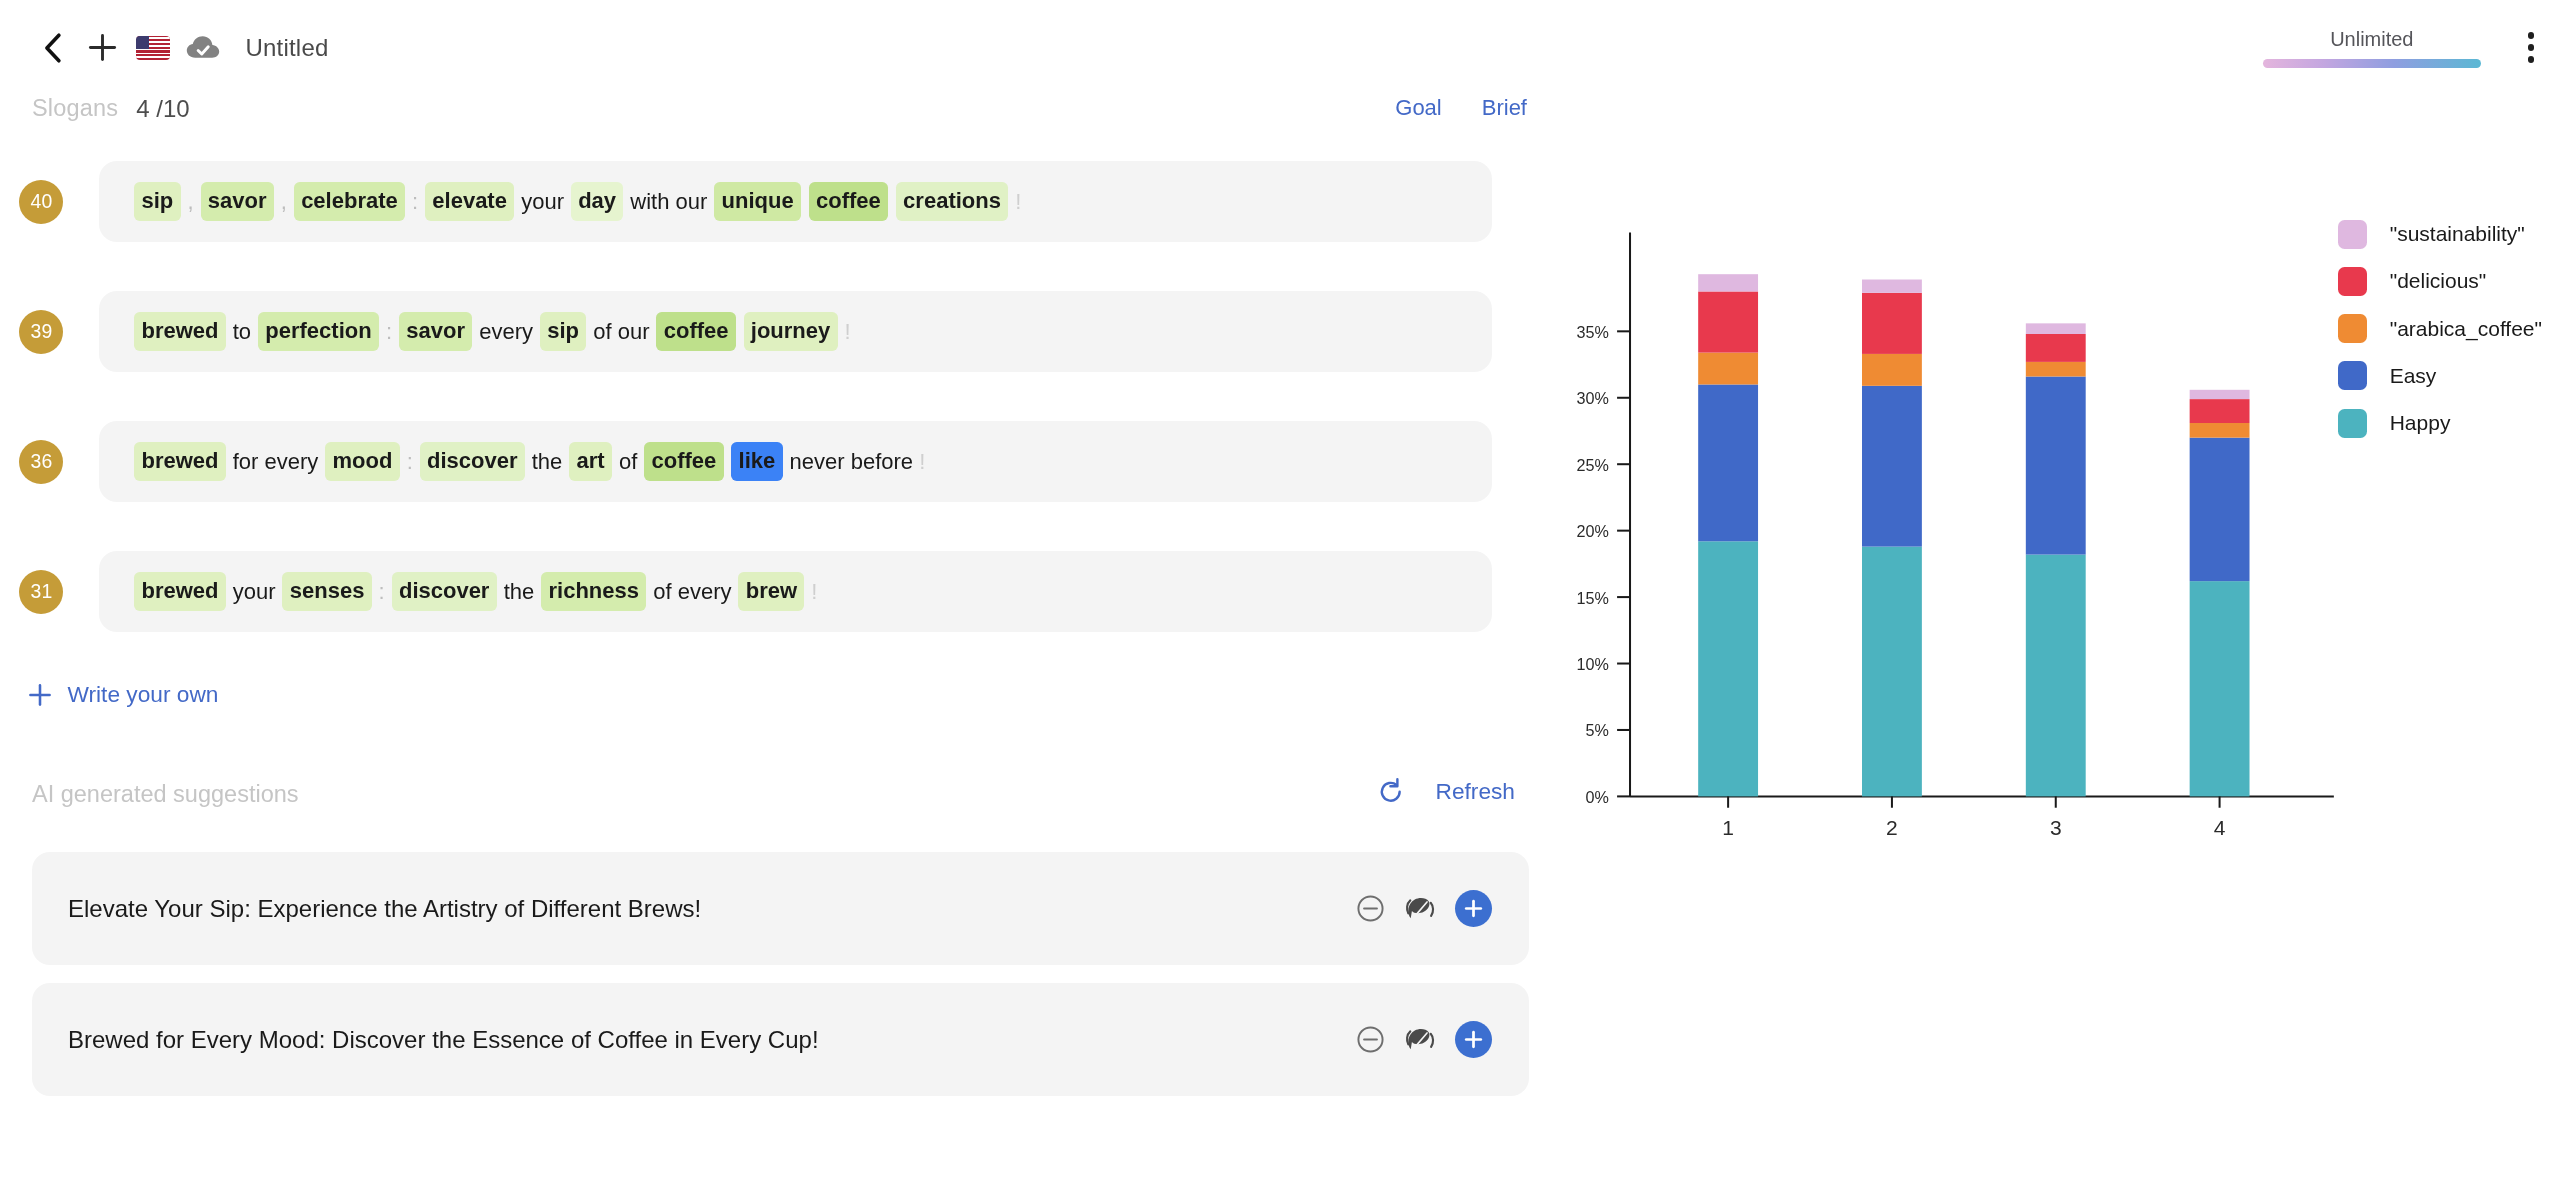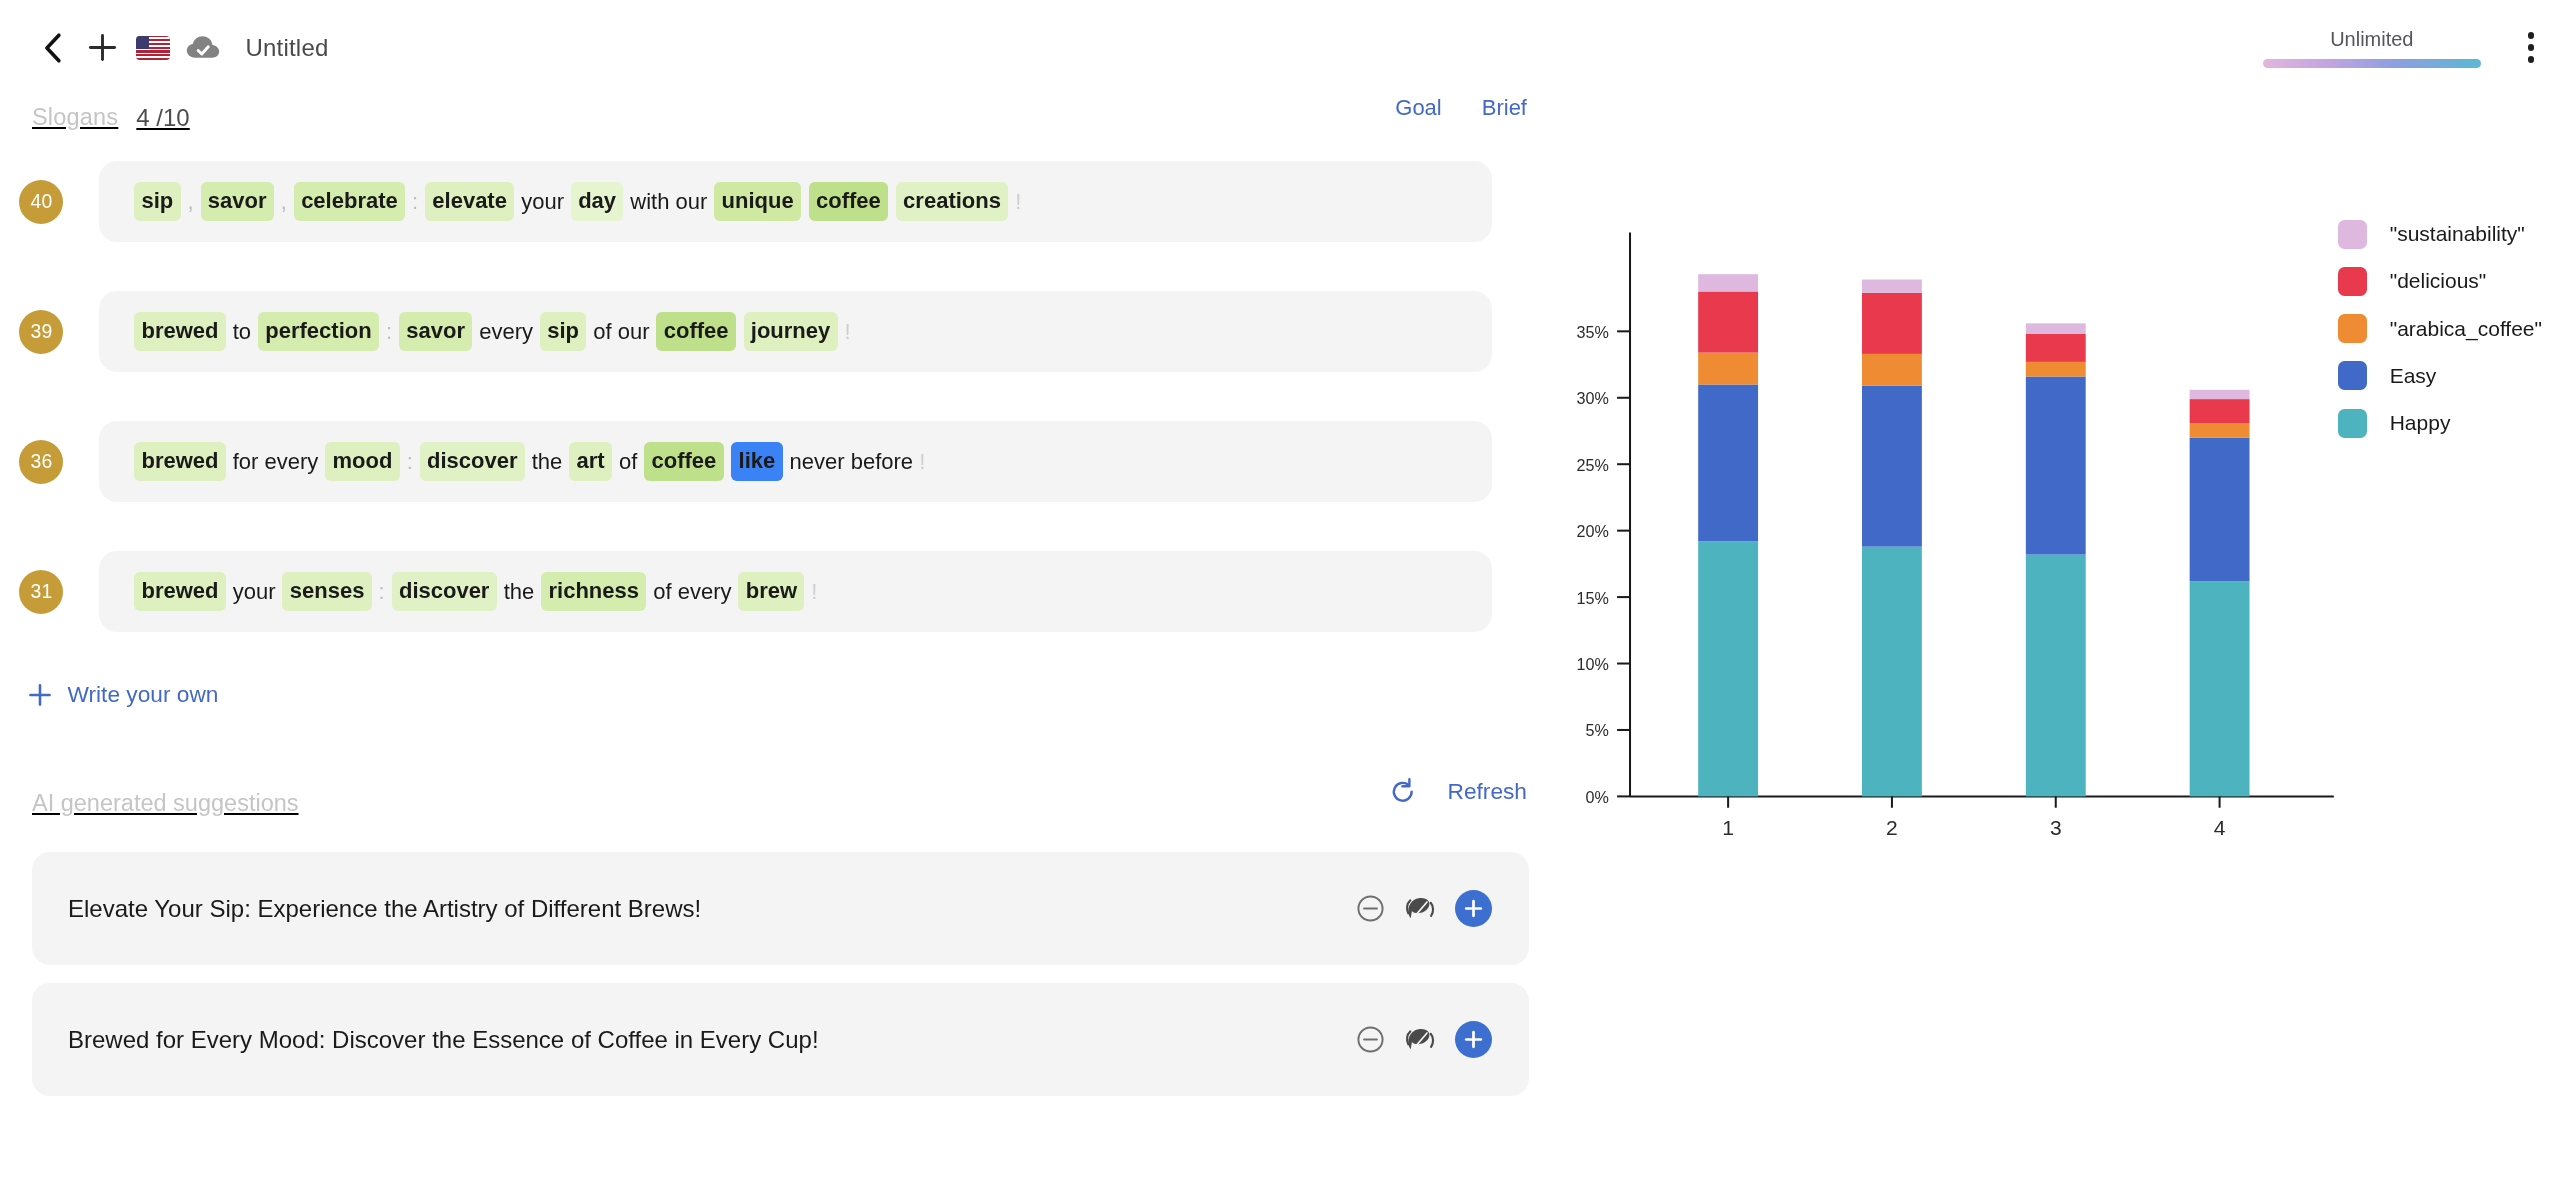--- a/index.html
+++ b/index.html
@@ -52,22 +52,22 @@
     background: linear-gradient(90deg, #e4b5dd 0%, #c3a6e0 28%, #8f9ee0 60%, #5bb8d4 100%);
   }
   .kebab { width: 45px; height: 57px; display: flex; flex-direction: column;
     align-items: center; justify-content: center; gap: 5.7px; margin-right: 22.7px; cursor: pointer; }
   .kebab span { width: 6.5px; height: 6.5px; border-radius: 50%; background: #1f1f1f; display:block; }
 
   
   .left-panel { position: absolute; left: 0; top: 95px; width: 1561px; height: 1092px; }
 
   .section-head {
-    display: flex; align-items: center; padding: 0 32px 0 32px;
-    height: 45px; position: relative; text-decoration: underline;
+    display: flex; align-items: flex-start; padding: 0 32px 0 32px;
+    height: 45px; position: relative;
   }
   .sec-title { font-size: 23.5px; color: #c5c5c5; letter-spacing: 0.2px; }
   .sec-count { font-size: 24px; color: #4d4d4d; margin-left: 18px; }
   .head-actions { position: absolute; right: 34px; top: 0; display: flex; gap: 40px; }
   .link-btn {
     font-size: 22px; color: #4369c7; cursor: pointer; background: none;
     border: none; font-family: inherit; white-space: nowrap;
   }
 
   
@@ -98,21 +98,21 @@
     display: flex; align-items: center; gap: 16px; padding-left: 27.5px;
     margin-top: 6.5px; cursor: pointer; width: max-content;
   }
   .write-own-plus { display: block; }
   .write-own-label { font-size: 22.7px; color: #4369c7; }
 
   
   .ai-head { margin-top: 73px; }
   .ai-title { font-size: 23.5px; color: #c5c5c5; }
   .refresh-btn {
-    position: absolute; right: 34px; top: -3.2px;
+    position: absolute; right: 46px; top: -3.2px;
     display: flex; align-items: center; gap: 31px; cursor: pointer;
   }
   .refresh-label { font-size: 22.7px; color: #4369c7; }
 
   .sugg-list { margin-top: 26px; padding: 0 32px 0 32px; }
   .sugg-card {
     height: 113px; background: #f4f4f4; border-radius: 18px;
     display: flex; align-items: center; padding: 0 37px 0 36px;
     margin-bottom: 18px; position: relative;
   }

